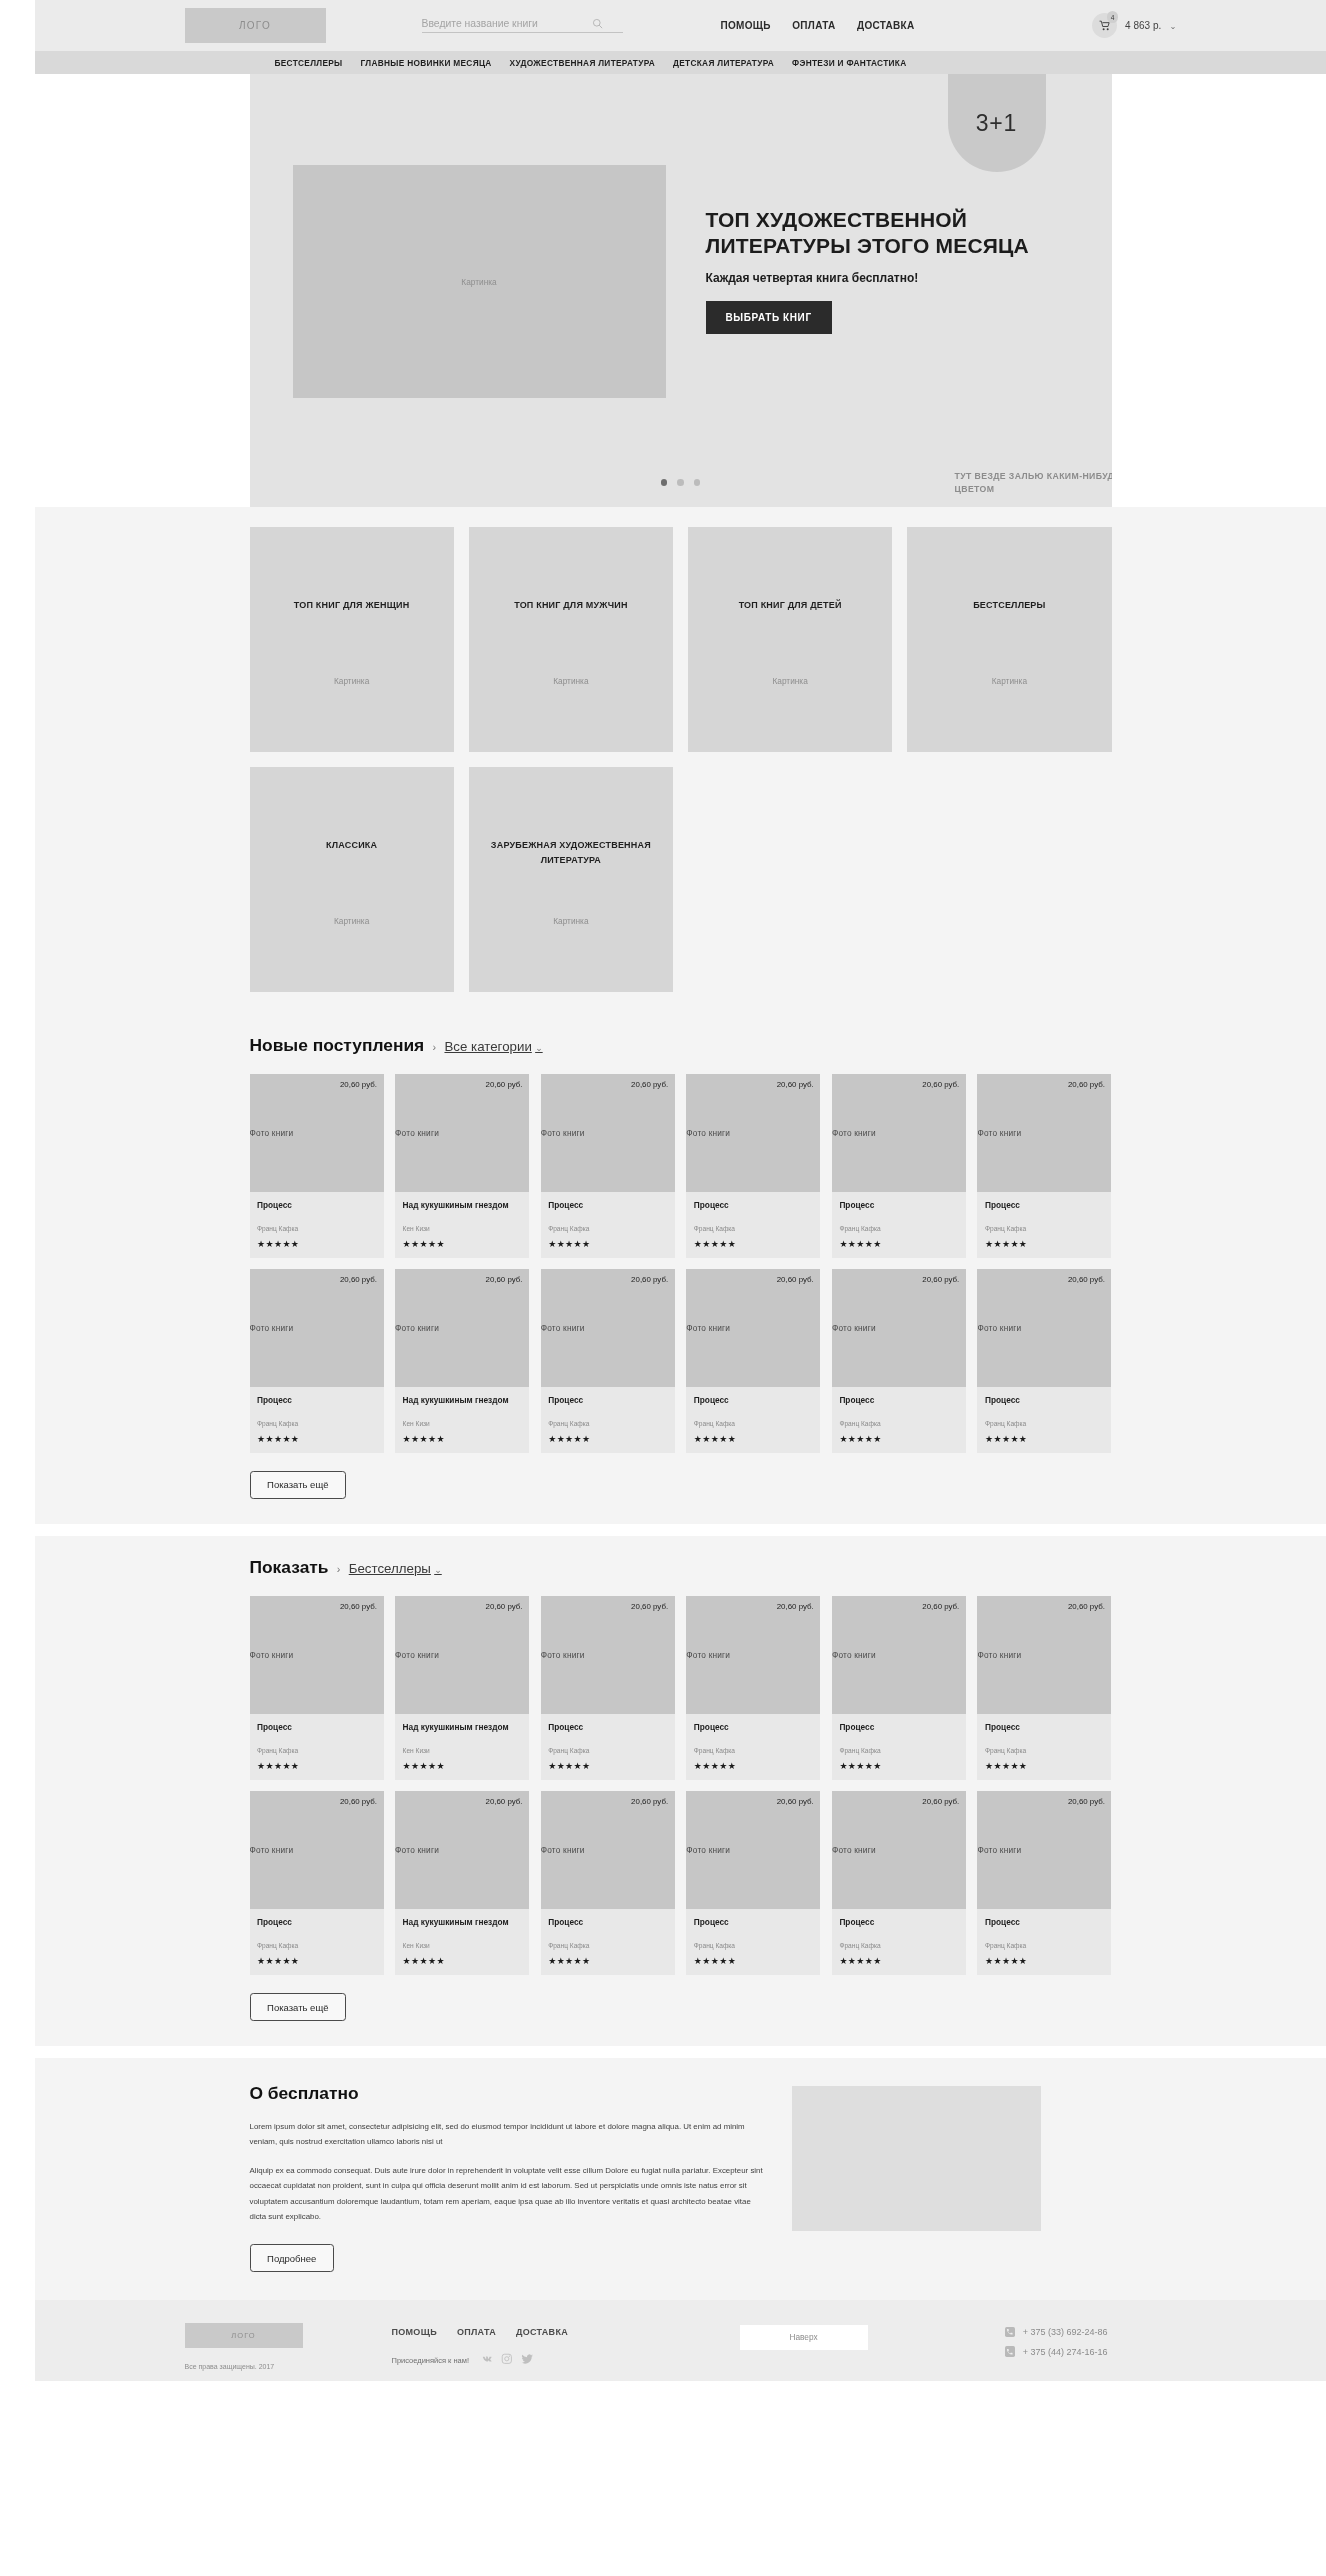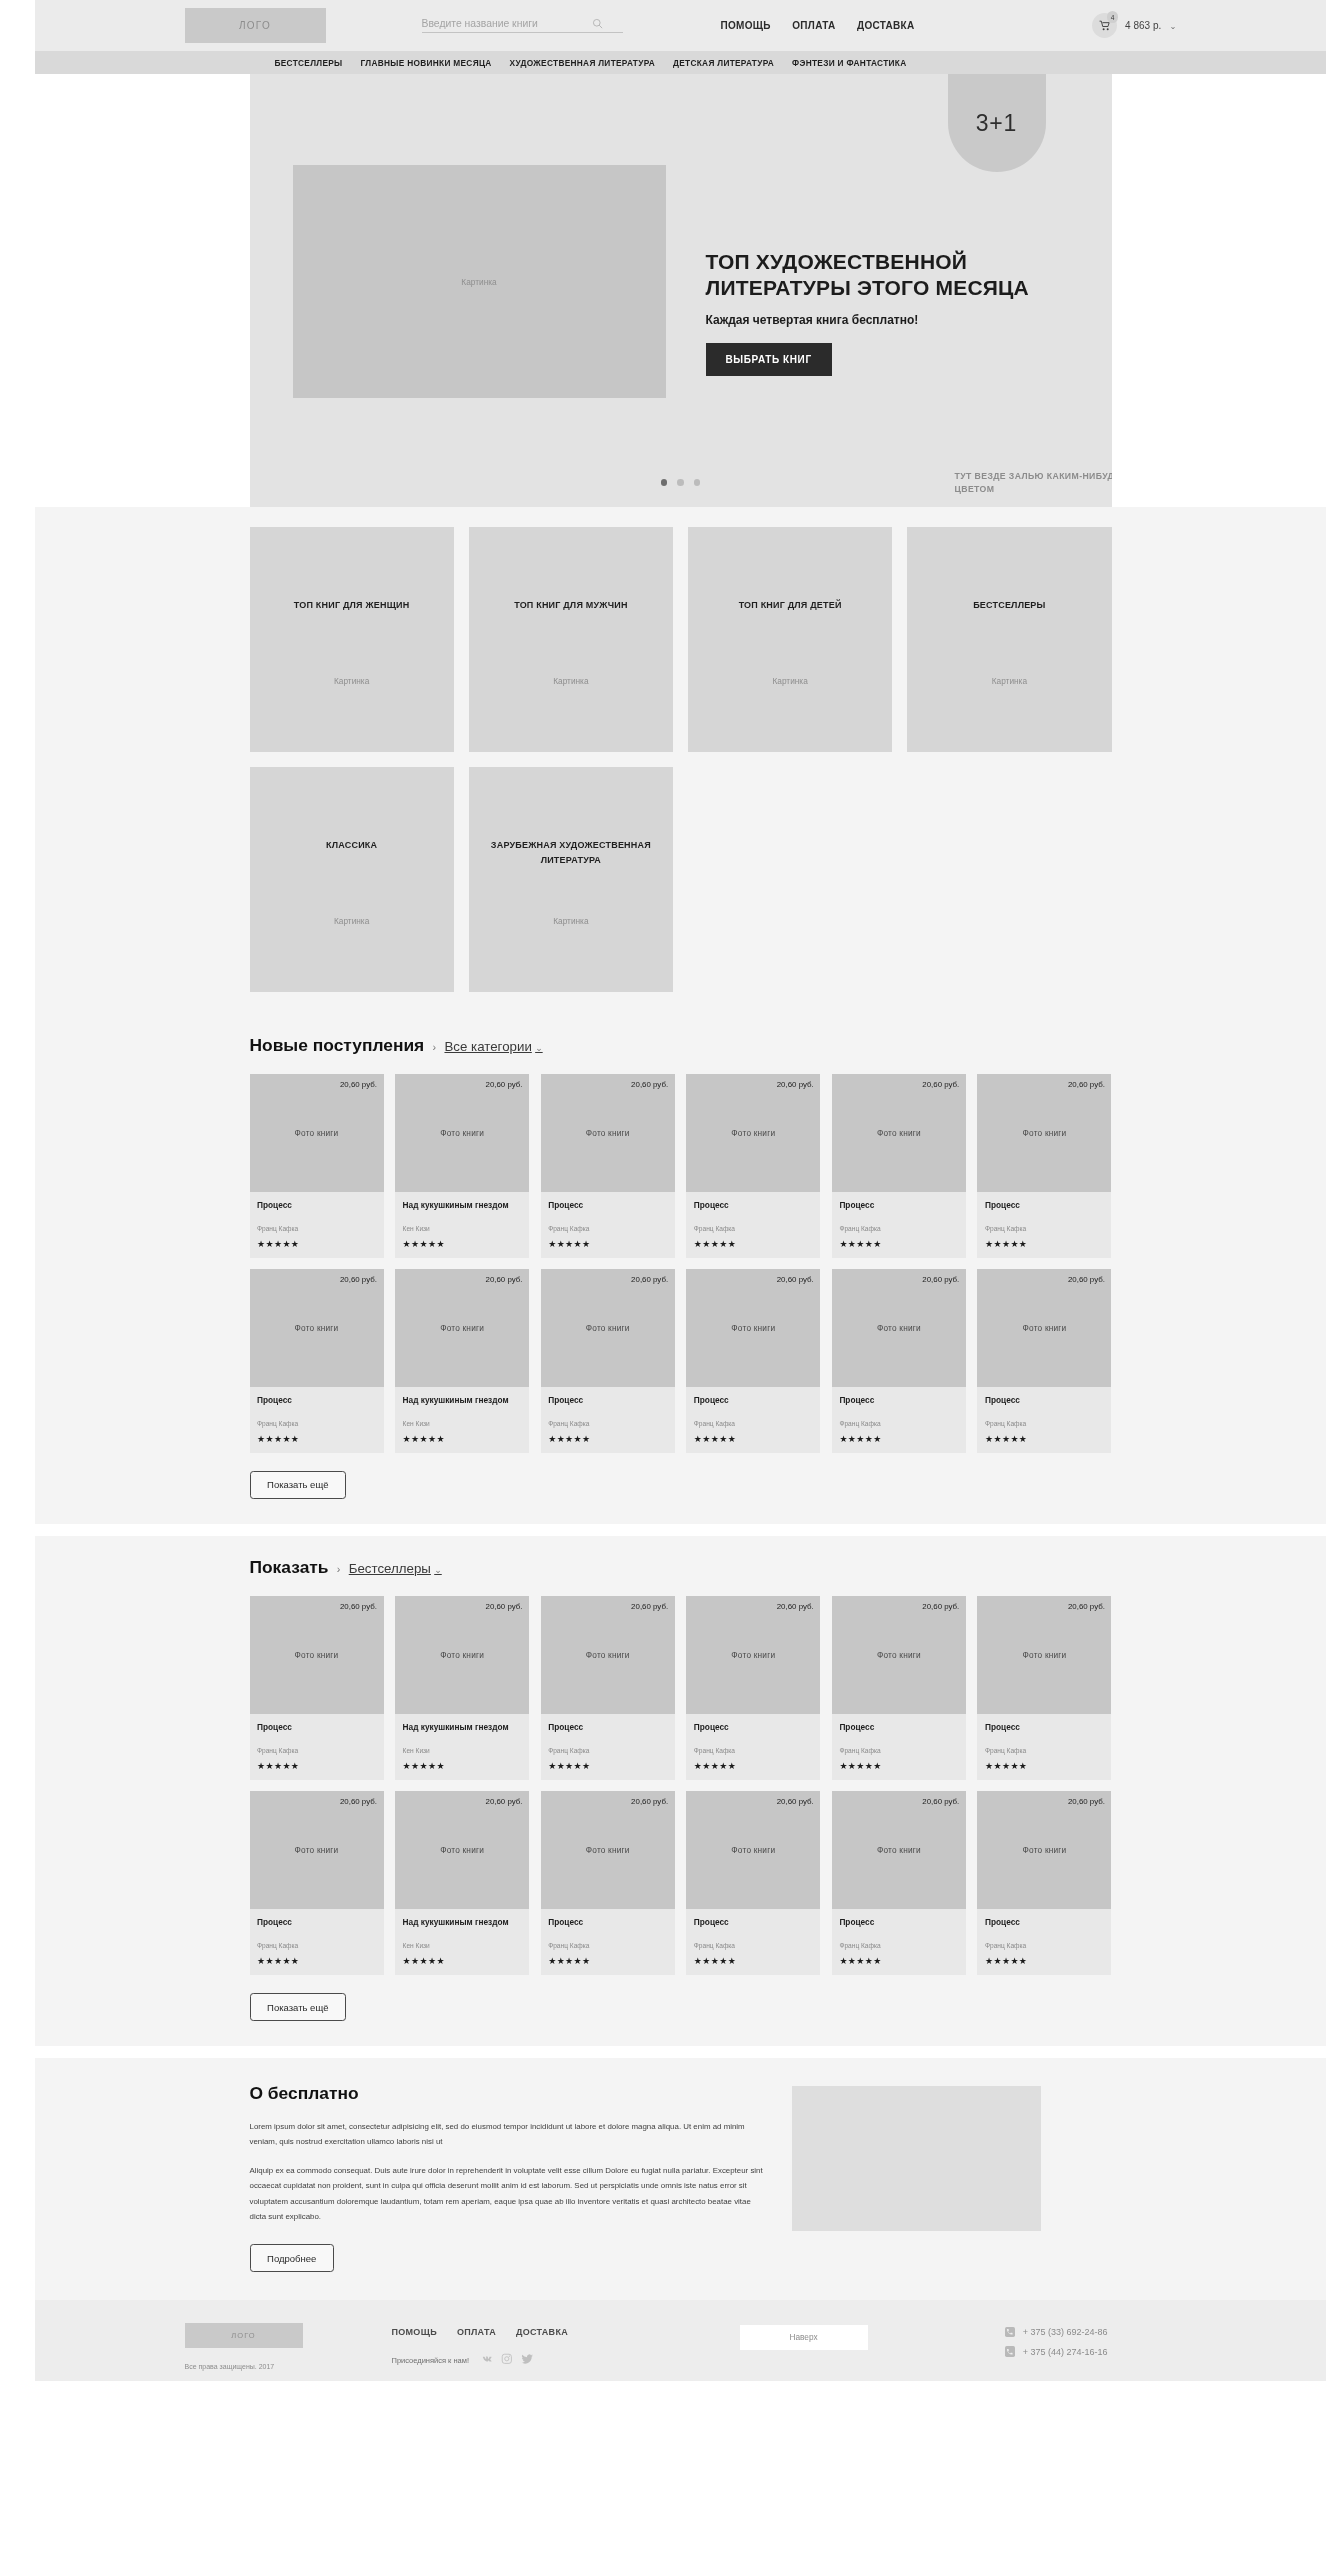--- a/index.html
+++ b/index.html
@@ -95,21 +95,21 @@
   .badge-3plus1 span { font-size: 23px; color: #2e2e2e; letter-spacing: 0.8px; }
   .hero-img {
     position: absolute; left: 43px; top: 91px;
     width: 373px; height: 233px; background: #c6c6c6;
     display: flex; align-items: center; justify-content: center;
     color: #8f8f8f; font-size: 8.3px;
   }
   .hero-body { position: absolute; left: 456px; top: 133px; width: 356px; }
   .hero-title {
     font-size: 21px; font-weight: bold; color: #1c1c1c;
-    line-height: 1.24; letter-spacing: 0.2px; margin-top: 42px;
+    line-height: 1.24; letter-spacing: 0.2px;
   }
   .hero-sub { margin-top: 11.6px; font-size: 12px; color: #1c1c1c; font-weight: bold;}
   .hero-btn {
     margin-top: 16.6px; display: inline-block;
     background: #2b2b2b; color: #ffffff;
     font-size: 10px; font-weight: bold; letter-spacing: 0.6px;
     padding: 10.8px 20px; border: 0; cursor: pointer;
     font-family: "Liberation Sans", sans-serif;
   }
   .hero-note {
@@ -153,21 +153,21 @@
     cursor: pointer;
   }
   .sec-link .chev { font-size: 9px; color: #777; margin-left: 3.3px; }
 
   .grid {
     display: grid; grid-template-columns: repeat(6, 1fr); gap: 11.6px;
   }
   .card { background: #e8e8e8; cursor: pointer; }
   .card-img {
     height: 118px; background: #c6c6c6; position: relative;
-    display: flex; align-items: center; justify-content: center;
+    display: flex; align-items: center; 
   }
   .card-price {
     position: absolute; top: 5.8px; right: 6.6px;
     font-size: 7.9px; color: #222;
   }
   .card-ph { font-size: 8.3px; color: #4a4a4a; letter-spacing: 0.2px; }
   .card-body { padding: 7.5px 7.5px 9px; }
   .card-title {
     font-size: 8.3px; font-weight: bold; color: #1d1d1d; line-height: 1.35;
     min-height: 21.5px;

